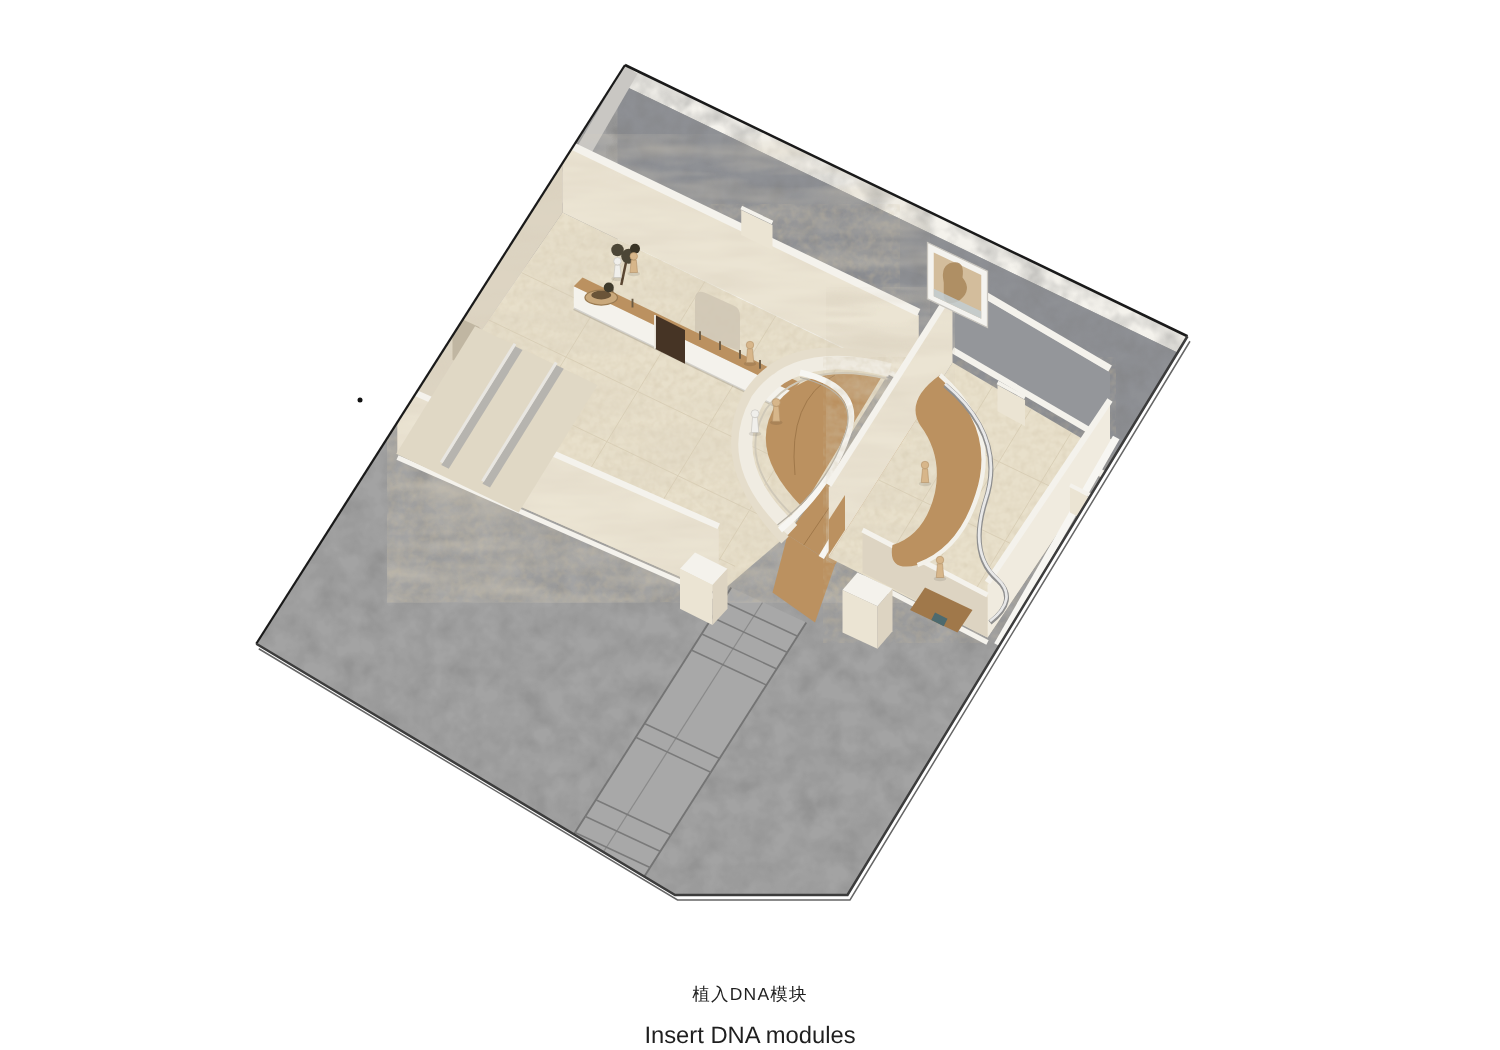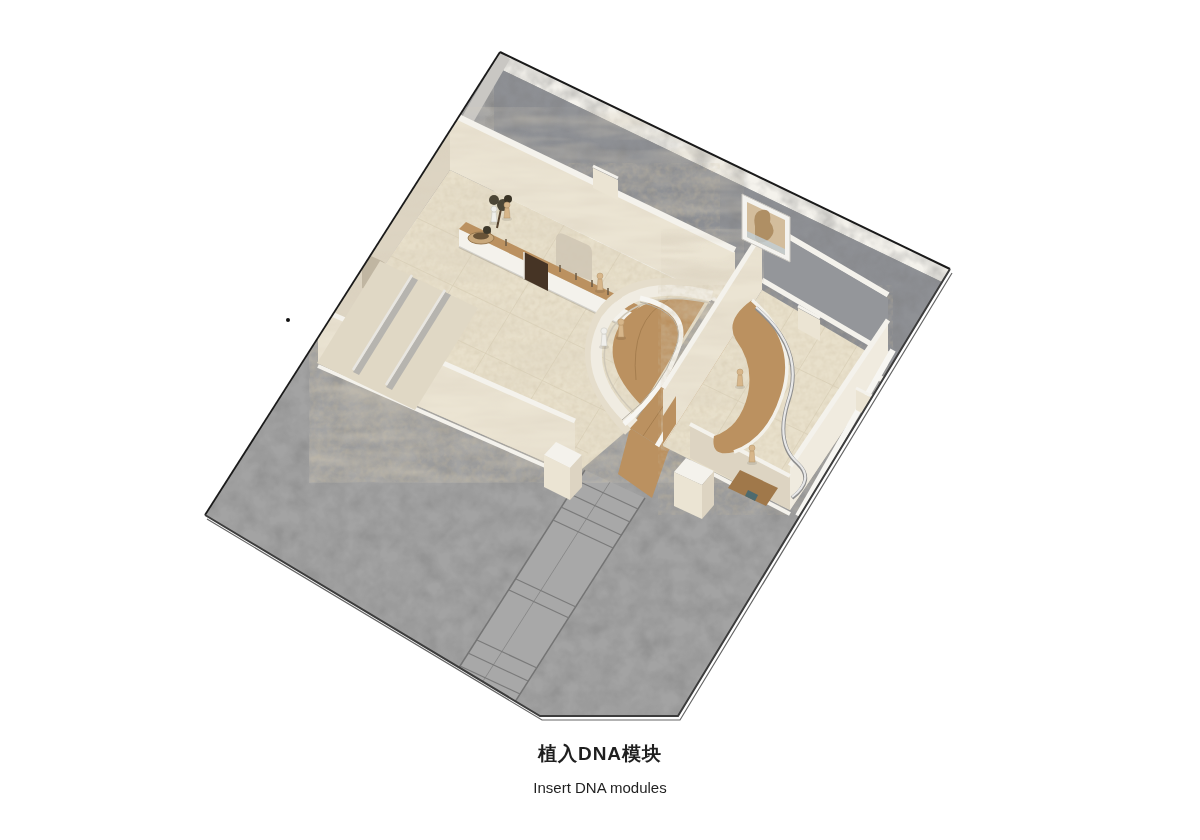--- a/index.html
+++ b/index.html
@@ -26,22 +26,22 @@
   .f-art{fill:var(--c-art_image,#d3bd9c);}
   .f-teal{fill:var(--c-teal_accent,#4d6a6e);}
   .s-out{stroke:var(--c-outline,#1a1a1a);}
   .s-cap{stroke:var(--c-wall_cap,#f4f2ec);}
   .s-rail{stroke:var(--c-rail_white,#f7f6f2);}
   .s-floorline{stroke:var(--c-floor_line,#d6cbb2);}
   .s-stairline{stroke:var(--c-stair_line,#747474);}
   .s-woodd{stroke:var(--c-wood_dark,#a0784a);}
   .caption{position:absolute;left:0;right:0;top:744px;text-align:center;
            color:var(--c-caption_text,#1f1f1f);}
-  .caption .zh{font-size:19px;font-weight:700;letter-spacing:1px;line-height:1;}
-  .caption .en{font-size:15px;font-weight:400;margin-top:17px;line-height:1;}
+  .caption .zh{font-size:14px;font-weight:400;letter-spacing:1px;line-height:1;margin-top:44px;}
+  .caption .en{font-size:19px;font-weight:400;margin-top:17px;line-height:1;}
 </style>
 </head>
 <body>
 
 <div id="stage">
 <svg width="1200" height="840" viewBox="0 0 1200 840">
   <defs>
     <clipPath id="plat">
           <polygon points="500,52 950,269 678,716 540,716 205,515"></polygon>
         </clipPath>

